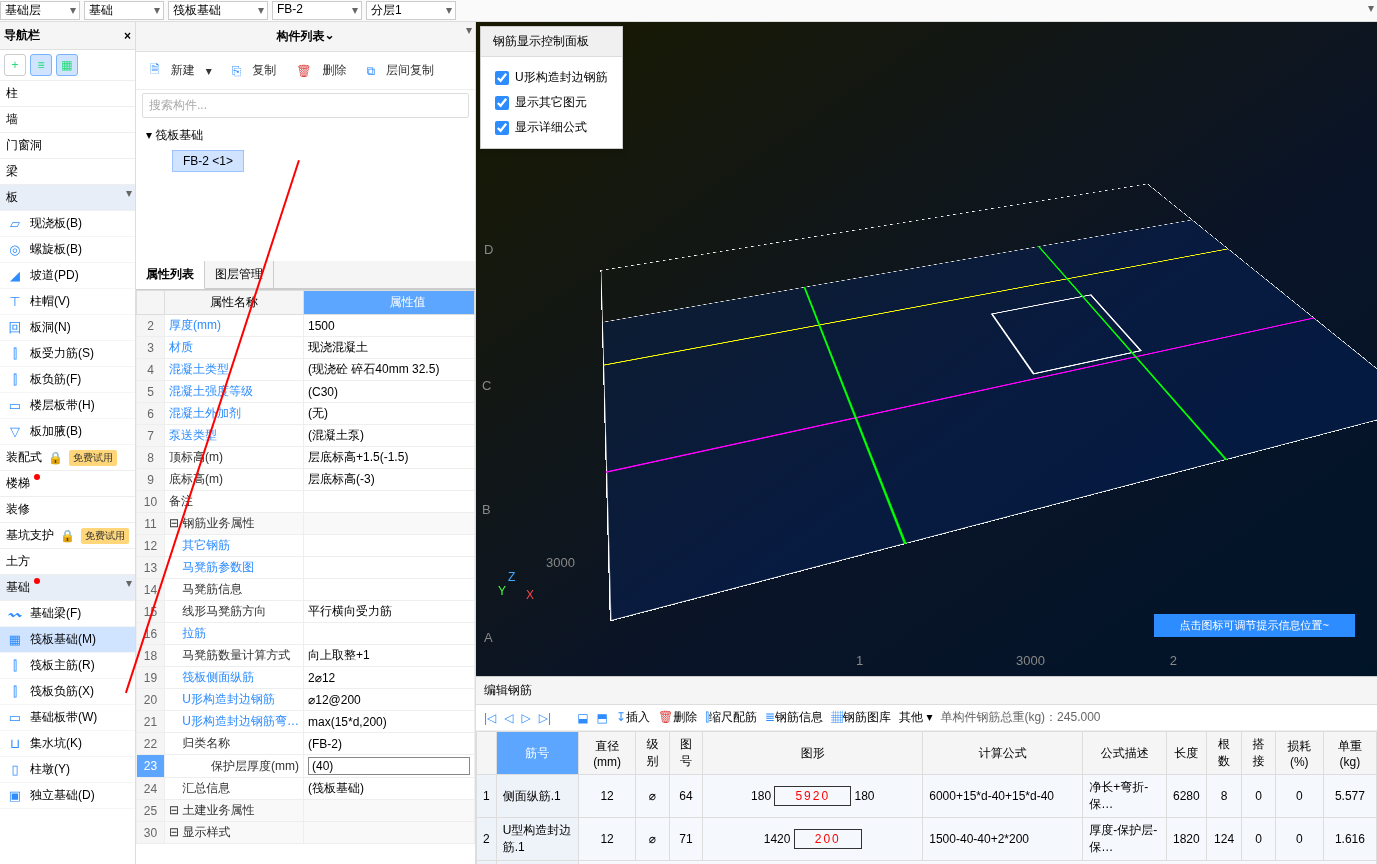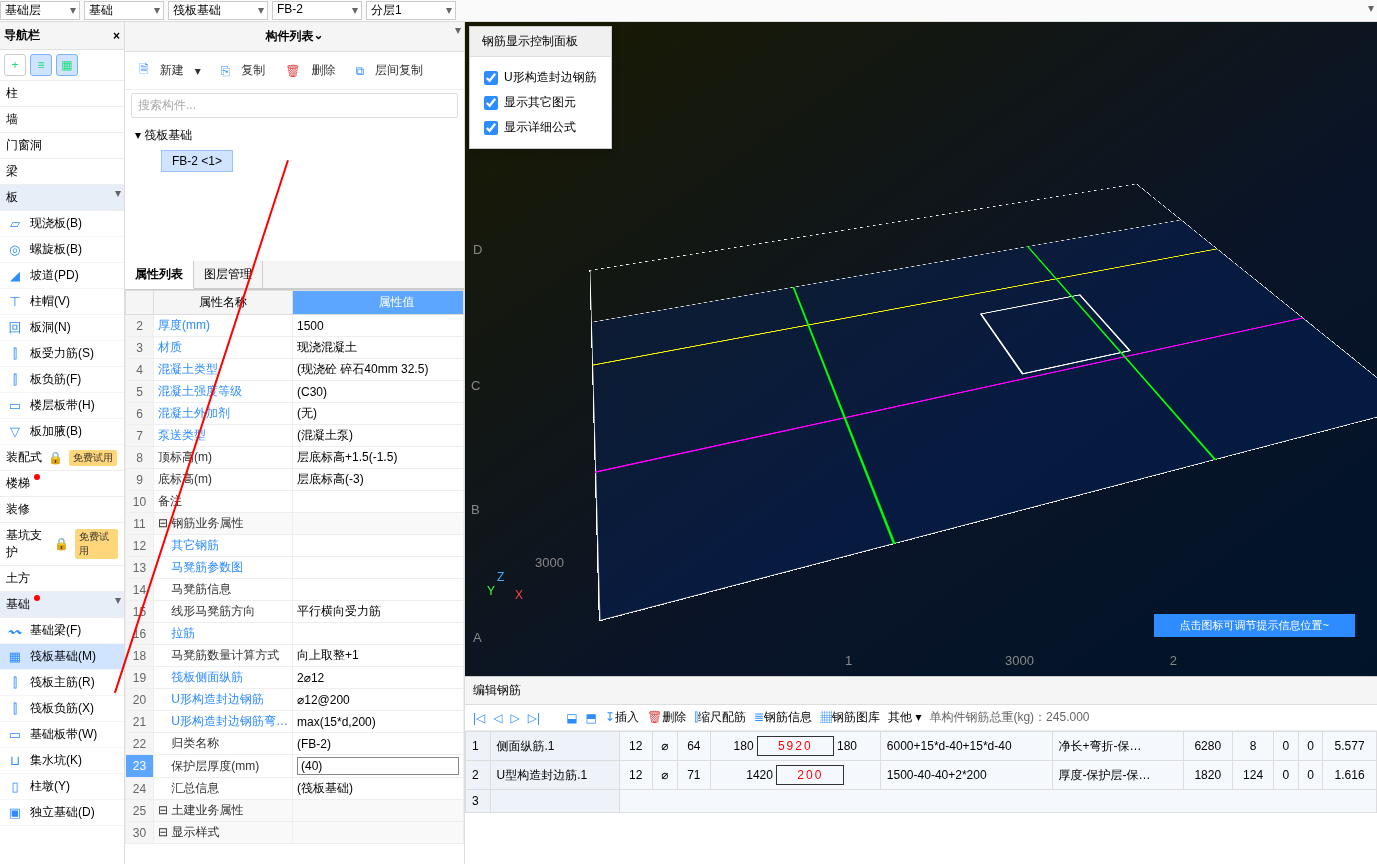--- a/index.html
+++ b/index.html
@@ -4,21 +4,21 @@
 <style>
 * { box-sizing: border-box; margin: 0; padding: 0; font-family: "Microsoft YaHei", sans-serif; font-size: 12px; }
 body { width: 1377px; height: 864px; background: #f0f0f0; overflow: hidden; position: relative; }
 
 .topbar { height: 22px; display: flex; align-items: center; background: #fafafa; border-bottom: 1px solid #ddd; }
 .topbar select, .topbar .sel { height: 19px; border: 1px solid #ccc; background: #fff; margin-right: 4px; padding: 0 14px 0 4px; position: relative; min-width: 80px; }
 .sel::after { content: "▾"; position: absolute; right: 3px; top: 1px; color: #666; }
 
 .mainrow { display: flex; height: 842px; }
 
-.navcol { width: 125px; background: #fff; border-right: 1px solid #ddd; }
+.navcol { width: 136px; background: #fff; border-right: 1px solid #ddd; }
 .navhead { height: 28px; padding: 6px 4px; background: #f5f5f5; border-bottom: 1px solid #e0e0e0; font-weight: bold; display:flex; align-items:center; justify-content:space-between;}
 .navtools { display:flex; gap:4px; padding:4px; border-bottom:1px solid #eee;}
 .navtools span { width:22px; height:22px; border:1px solid #ccc; border-radius:3px; display:flex; align-items:center; justify-content:center; color:#2d7; }
 .navtools span.act { background:#d0e4ff; border-color:#7ab3ff; color:#2d7;}
 .navcat { padding:4px 6px; border-bottom:1px solid #eee; display:flex; align-items:center; gap:6px; position:relative;}
 .navcat.sel { background:#e8eef7; }
 .navitem { padding:4px 4px 4px 6px; display:flex; align-items:center; gap:6px; border-bottom:1px solid #f5f5f5;}
 .navitem.sel { background:#d0e4ff; }
 .ico { width:18px; height:14px; display:inline-flex; align-items:center; justify-content:center; color:#2d8cff; font-size:13px;}
 .tag-free { background:#ffd77a; color:#333; font-size:10px; padding:1px 4px; border-radius:2px; }
@@ -348,21 +348,21 @@
               <td class="pname" style="white-space: pre;">    U形构造封边钢筋弯…</td>
               <td class="valtd">max(15*d,200)</td>
             </tr>
             <tr>
               <td class="rn">22</td>
               <td class="pname blk" style="white-space: pre;">    归类名称</td>
               <td class="valtd">(FB-2)</td>
             </tr>
             <tr>
               <td class="rn sel">23</td>
-              <td class="pname blk" style="white-space: pre;">    保护层厚度(mm)</td>
+              <td class="pname blk" style="white-space: pre; text-align: right;">    保护层厚度(mm)</td>
               <td class="valtd"><input value="(40)" style=""></td>
             </tr>
             <tr>
               <td class="rn">24</td>
               <td class="pname blk" style="white-space: pre;">    汇总信息</td>
               <td class="valtd">(筏板基础)</td>
             </tr>
             <tr class="grp">
               <td class="rn">25</td>
               <td class="pname blk" style="white-space: pre;">⊟ 土建业务属性</td>
@@ -438,20 +438,35 @@
         <span><span class="ic" style="color:#d44">🗑</span><span>删除</span></span>
         <span><span class="ic">⫿</span><span>缩尺配筋</span></span>
         <span><span class="ic">≣</span><span>钢筋信息</span></span>
         <span><span class="ic">▦</span><span>钢筋图库</span></span>
         <span><span>其他</span> ▾</span>
         <span class="grp"><span>单构件钢筋总重(kg)：</span><span>245.000</span></span>
       </div>
       <div class="btmtbl">
         <table>
           <tbody>
+              <tr>
+            <th style="width:18px"></th>
+            <th class="act">筋号</th>
+            <th>直径(mm)</th>
+                <th>级别</th>
+            <th>图号</th>
+                <th style="width:220px">图形</th>
+            <th style="width:160px">计算公式</th>
+                <th>公式描述</th>
+            <th>长度</th>
+                <th>根数</th>
+            <th>搭接</th>
+                <th>损耗(%)</th>
+            <th>单重(kg)</th>
+          </tr>
           <tr>
             <td class="rowh">1</td>
                 <td class="rowh">侧面纵筋.1</td>
                 <td>12</td>
                 <td>⌀</td>
                 <td>64</td>
             <td><span>180</span> <span class="shape"><span class="red">5920</span></span> <span>180</span></td>
             <td style="text-align:left">6000+15*d-40+15*d-40</td>
                 <td style="text-align:left">净长+弯折-保…</td>
             <td>6280</td>

